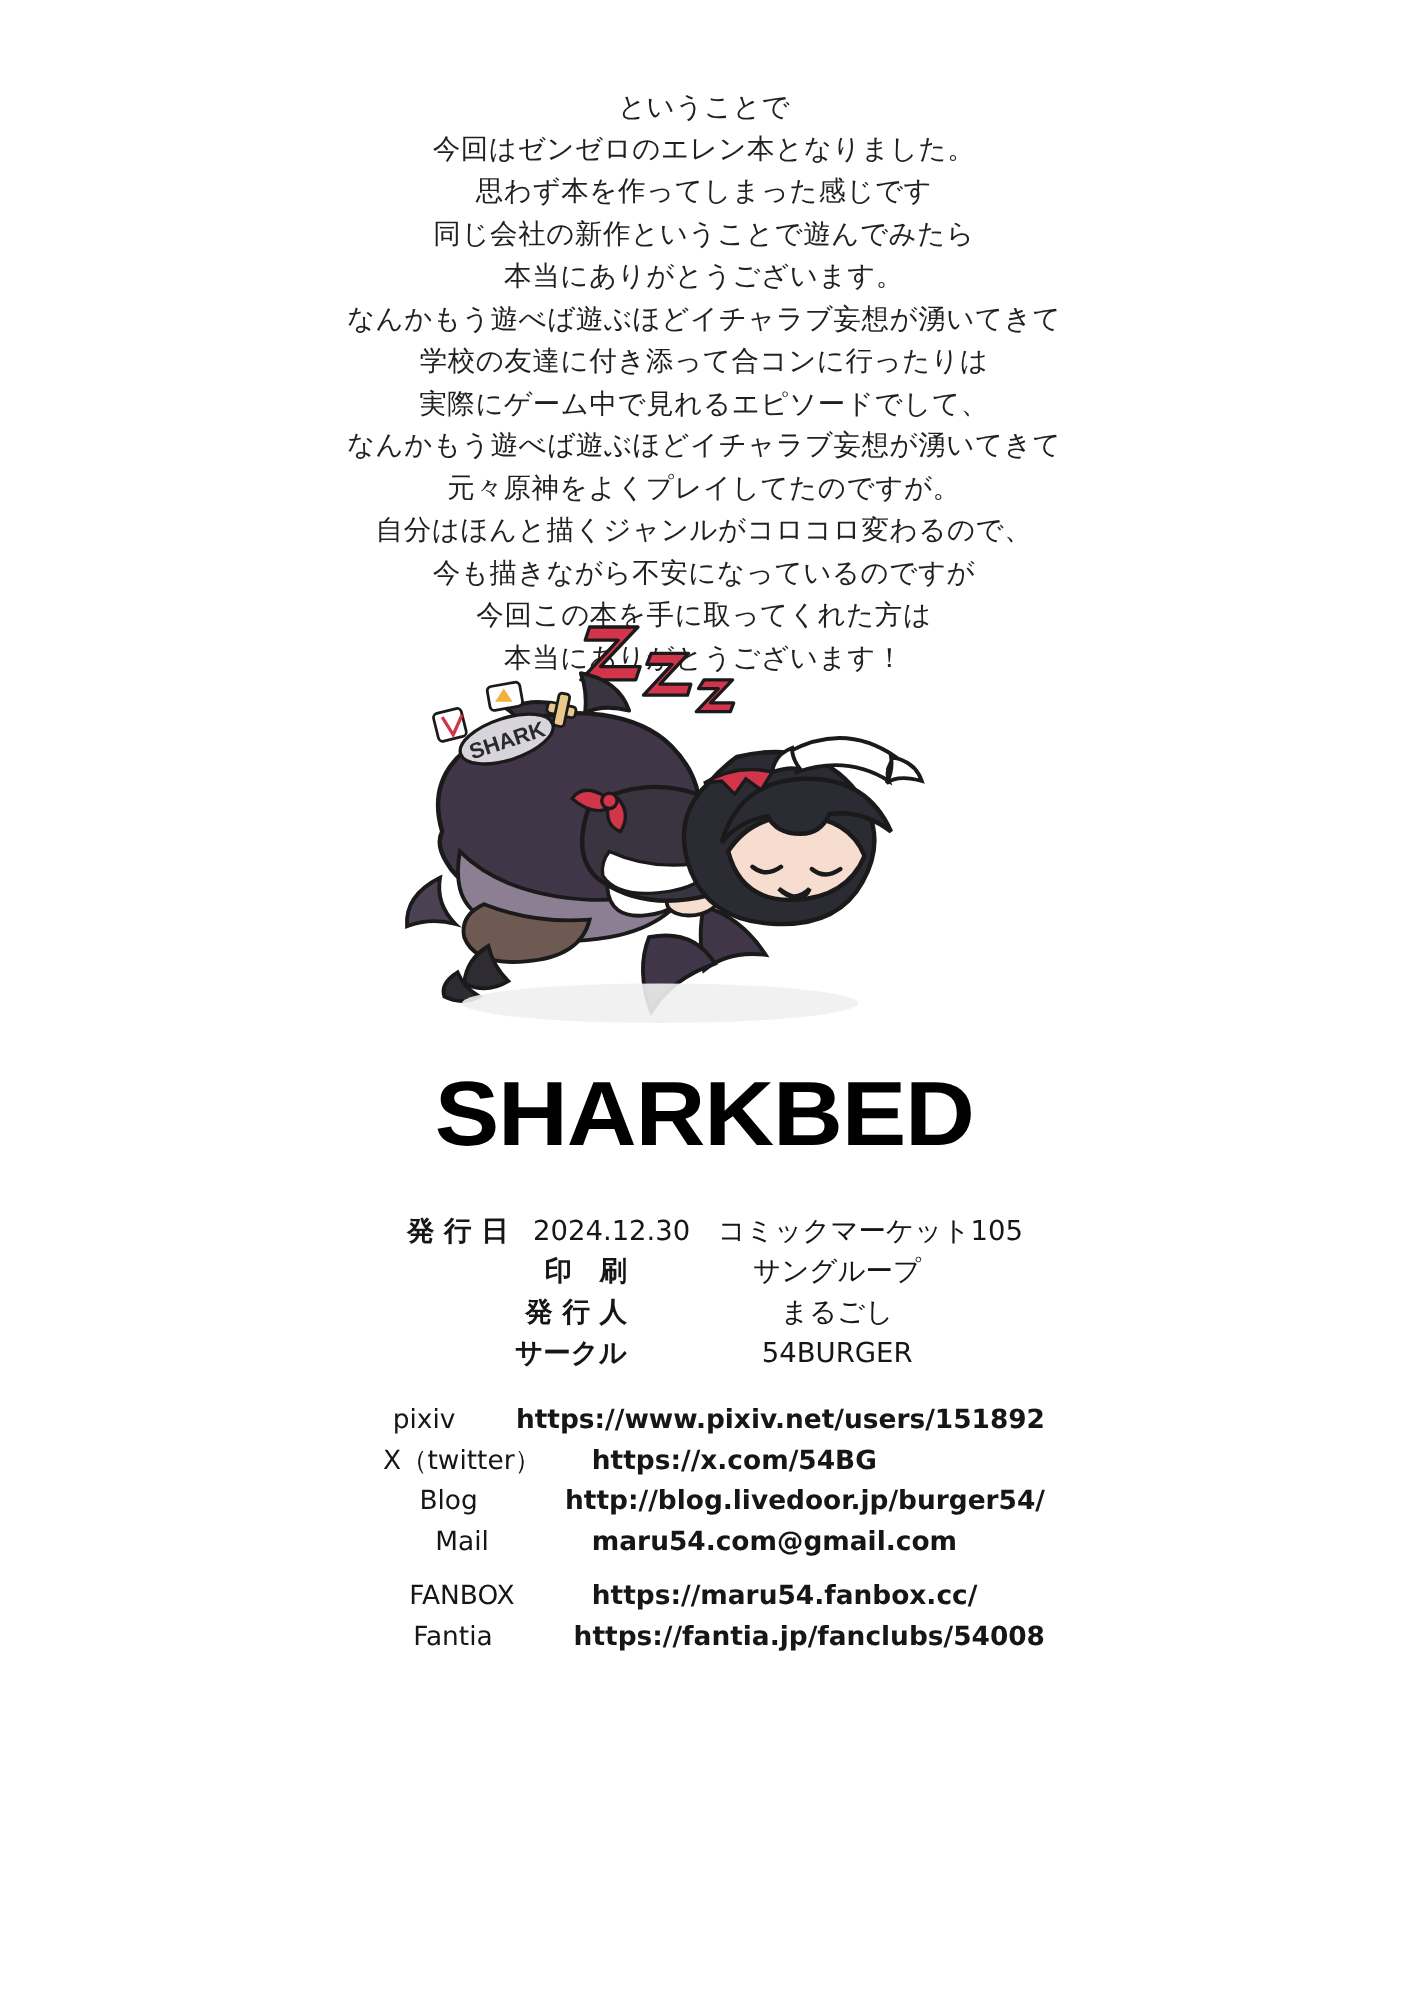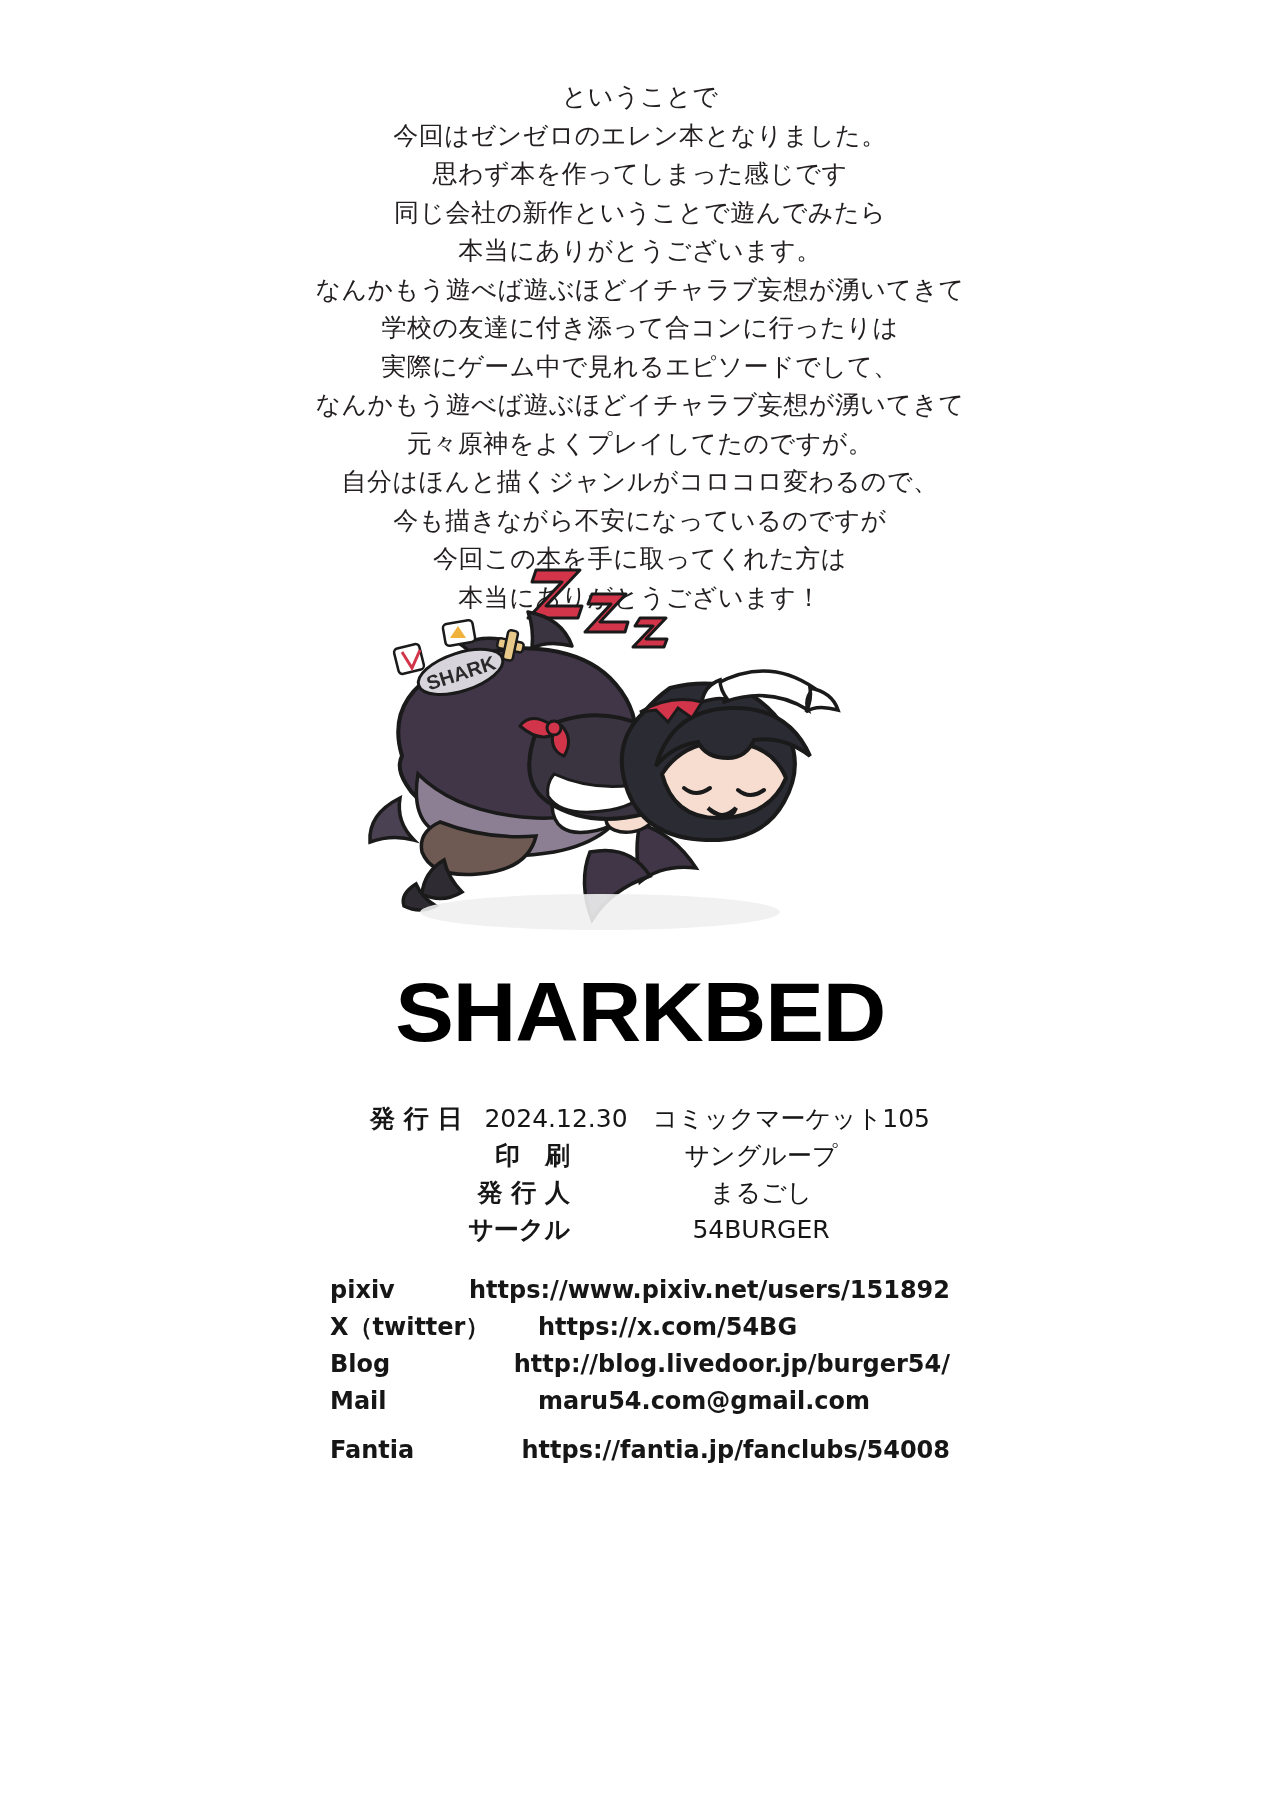--- a/index.html
+++ b/index.html
@@ -110,23 +110,23 @@
   .lrow {
     display: flex;
     align-items: baseline;
     font-family: "DejaVu Sans", sans-serif;
     font-size: 24px;
     line-height: 37px;
     color: #161616;
   }
   .lrow .k {
     width: 180px;
-    text-align: left;
+    text-align: center;
     padding-right: 28px;
-    font-weight: bold;
+    font-weight: normal;
     white-space: pre;
   }
   .lrow .v {
     flex: 1;
     text-align: left;
     font-weight: bold;
     white-space: pre;
   }
 
   .links2 {
@@ -297,17 +297,21 @@
     <div class="lrow">
       <span class="k">Mail</span>
       <span class="v">maru54.com@gmail.com</span>
     </div>
   </div>
 </div>
 
 <div class="links2">
   <div class="links-inner">
     <div class="lrow">
+      <span class="k">FANBOX</span>
+      <span class="v">https://maru54.fanbox.cc/</span>
+    </div>
+    <div class="lrow">
       <span class="k">Fantia</span>
       <span class="v">https://fantia.jp/fanclubs/54008</span>
     </div>
   </div>
 </div>
 
 </body></html>

